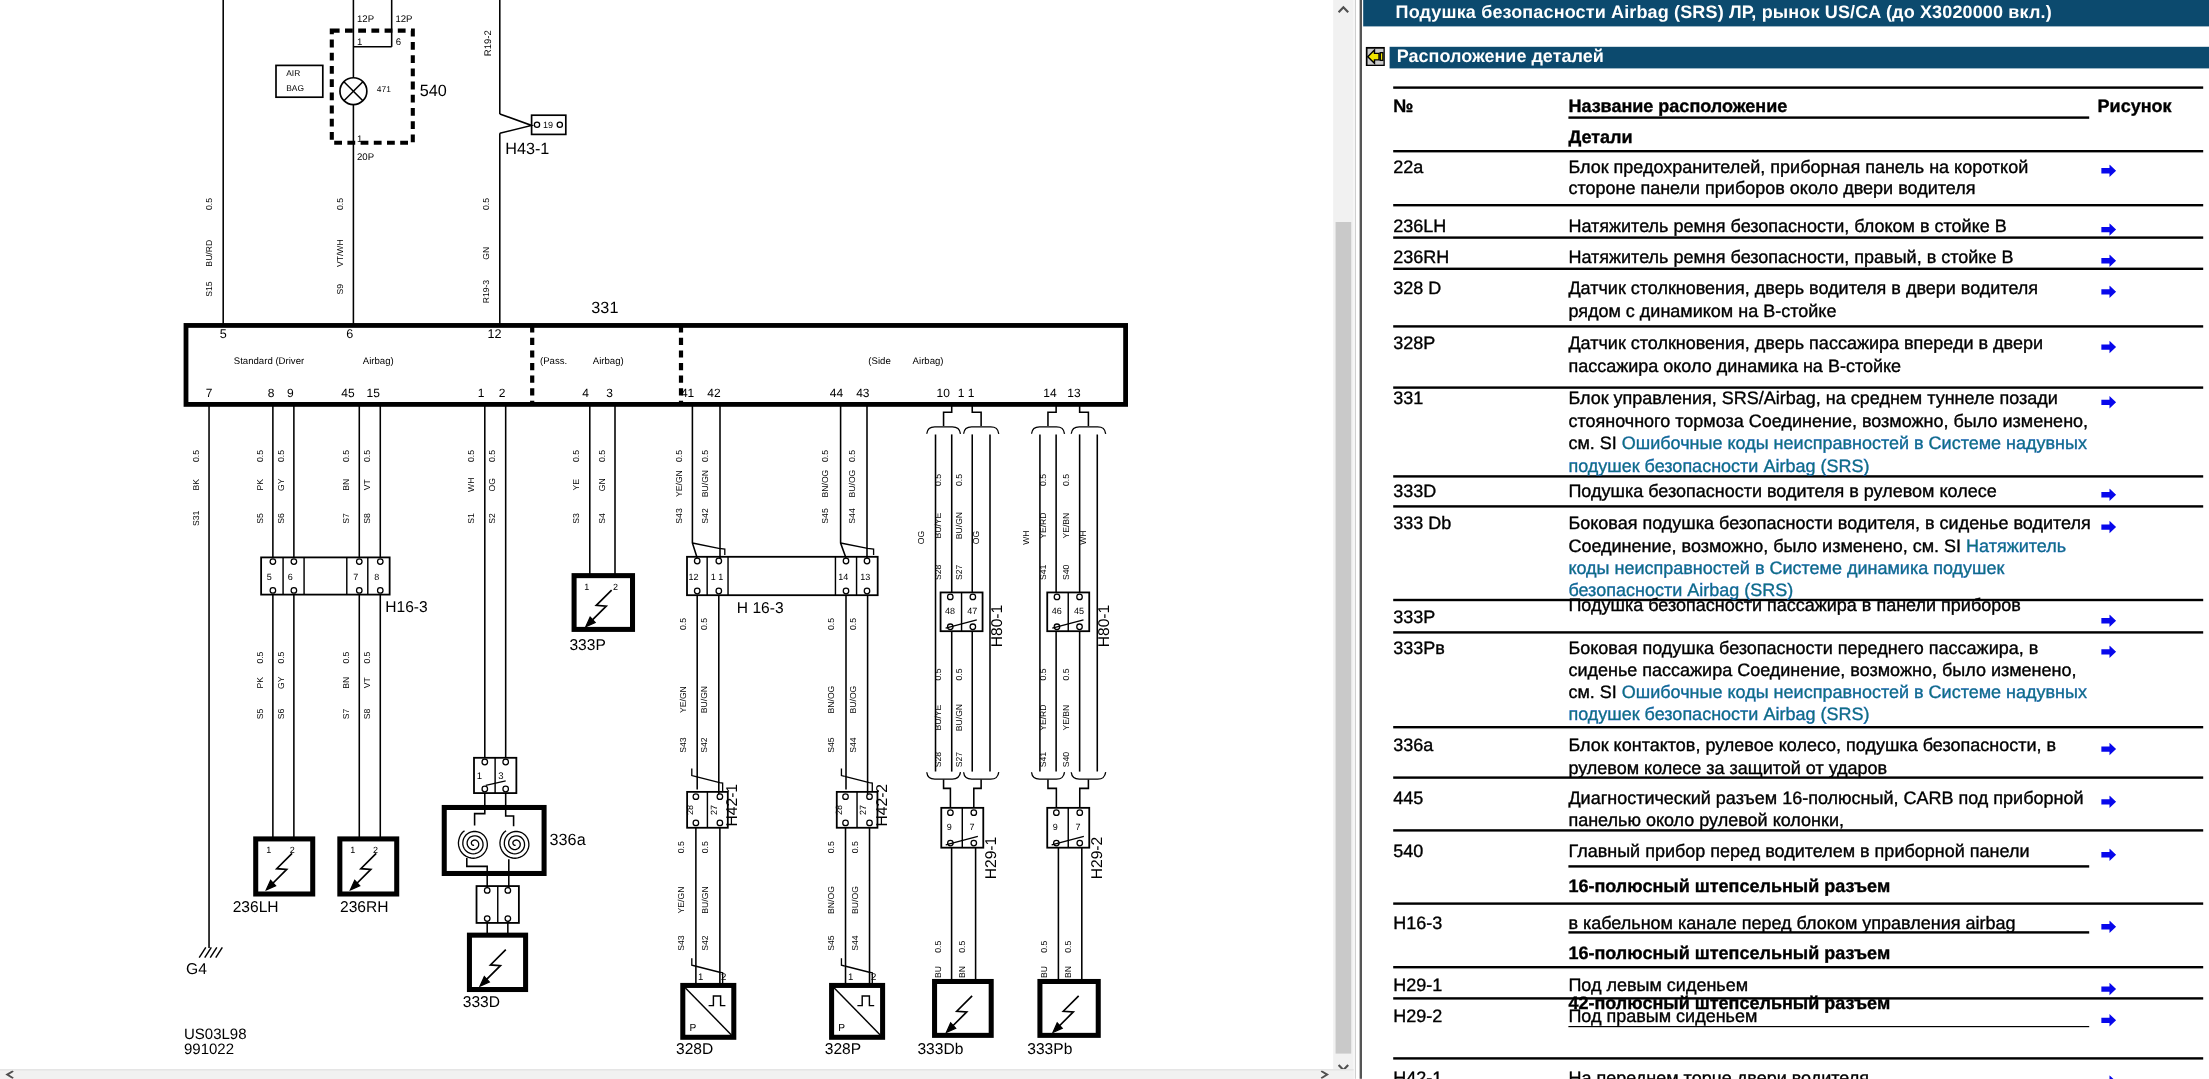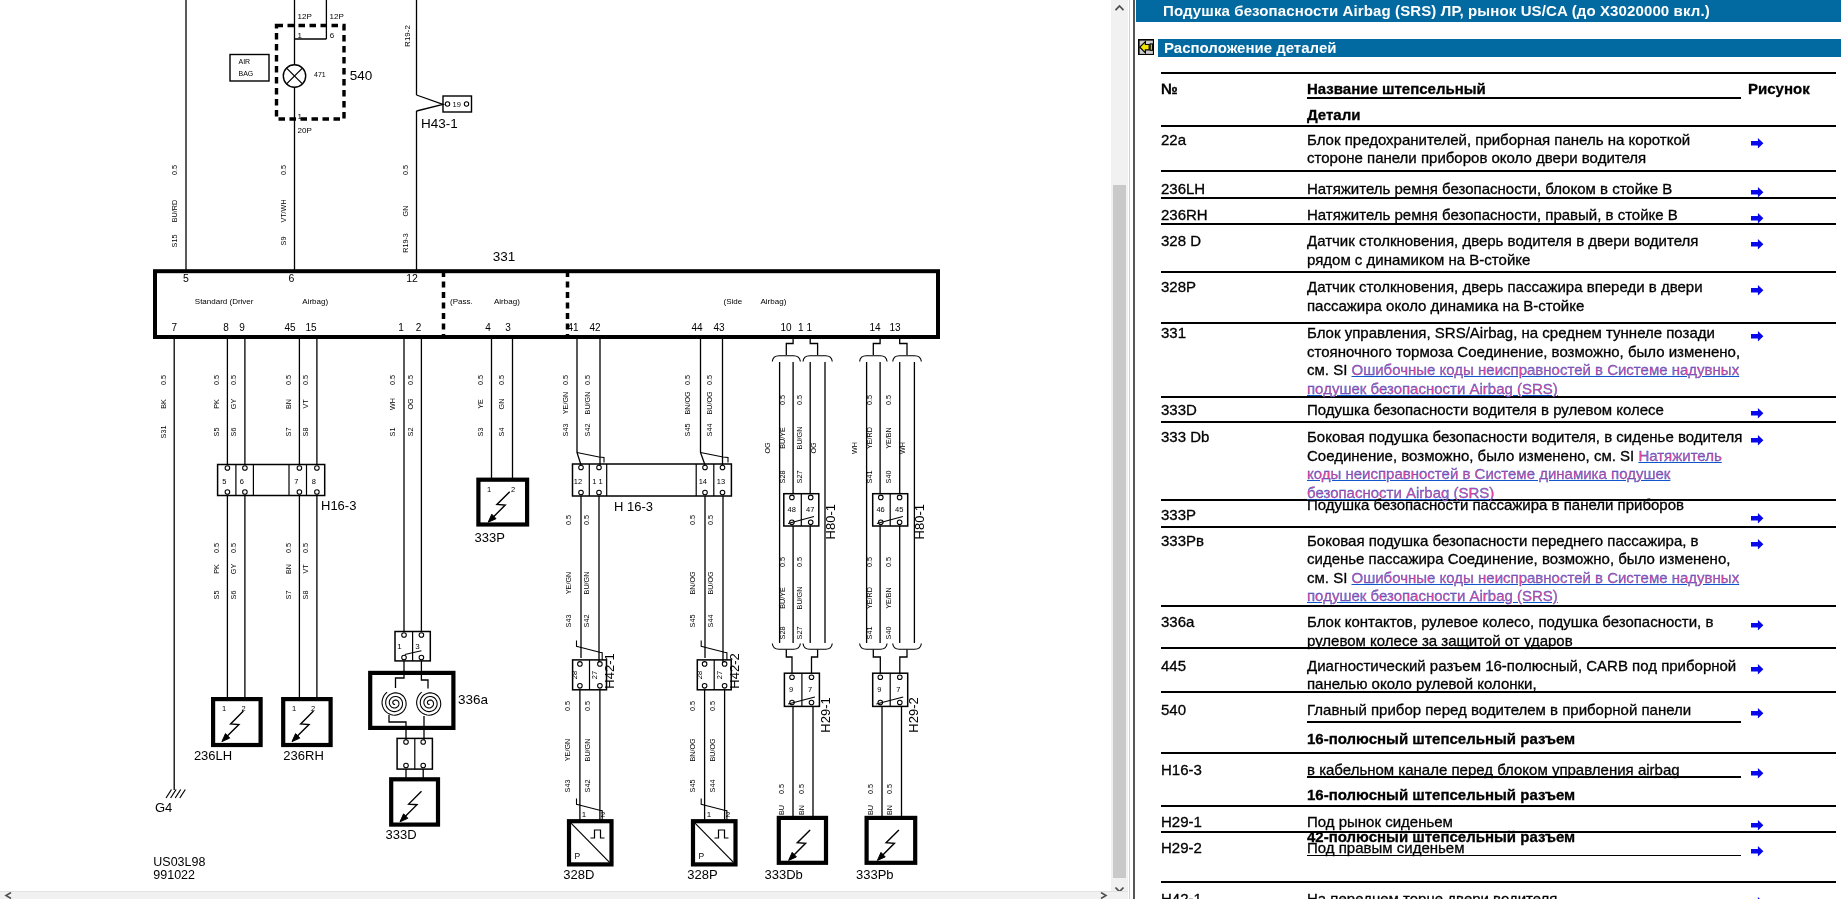--- a/index.html
+++ b/index.html
@@ -1,22 +1,22 @@
 <!DOCTYPE html>
 <html><head><meta charset="utf-8"><style>
 html,body{margin:0;padding:0;width:1841px;height:899px;overflow:hidden;background:#fff;
 font-family:"Liberation Sans",sans-serif;}
 .abs{position:absolute;}
 #rp{position:absolute;left:1135.5px;top:0;width:705.5px;height:899px;background:#fff;}
-.bar{position:absolute;background:#0369a1;color:#fff;font-weight:bold;font-size:15px;}
+.bar{position:absolute;background:#0c4a6e;color:#fff;font-weight:bold;font-size:15px;}
 .fl{position:absolute;left:1161px;width:675px;height:2px;background:#000;}
 .cl{position:absolute;left:1307px;width:434px;height:1.6px;background:#000;}
 .c1{position:absolute;left:1161px;font-size:15px;color:#000;white-space:nowrap;-webkit-text-stroke:0.3px #000;}
 .c2{position:absolute;left:1307px;font-size:15px;line-height:18.6px;color:#000;white-space:nowrap;-webkit-text-stroke:0.3px #000;}
-.c2 a{color:#ec4899;text-decoration:underline;-webkit-text-stroke:0.3px #1155cc;}
+.c2 a{color:#0f766e;-webkit-text-stroke:0.3px #1155cc;}
 .hdr{font-weight:bold;}
 .arr{position:absolute;left:1750.5px;}
 
 </style></head><body>
 <svg width="1111" height="899" viewBox="0 0 1111 899" font-family="Liberation Sans, sans-serif" style="position:absolute;left:0;top:0">
     <defs>
       <g id="squib">
 <path d="M30.3,12 L17.5,24.8 L25.8,25.4 L12.2,39" fill="none" stroke="#000" stroke-width="1.4"></path>
 <polygon points="8.8,42.5 16.6,39.0 12.4,34.5" fill="#000" stroke="#000"></polygon>
 </g>
@@ -451,21 +451,21 @@
   </svg>
 <div id="rp"></div>
 <div class="bar" style="left:1135.5px;top:0;width:705.5px;height:21.5px;line-height:21.5px;"><span style="margin-left:27.5px;letter-spacing:0.12px">Подушка безопасности Airbag (SRS) ЛР, рынок US/CA (до X3020000 вкл.)</span></div>
 <div class="bar" style="left:1158px;top:38.5px;width:683px;height:18.5px;line-height:18.5px;"><span style="margin-left:6px">Расположение деталей</span></div>
 <svg class="abs" style="left:1137.5px;top:38.5px" width="16.5" height="16.5">
 <rect x="0.8" y="0.8" width="14.9" height="14.9" fill="#cccccc" stroke="#000" stroke-width="1.6"></rect>
 <polygon points="1.8,8.2 7.4,2.6 7.4,5.5 11.2,5.5 11.2,10.9 7.4,10.9 7.4,13.8" fill="#f0e500" stroke="#000" stroke-width="1.2"></polygon>
     <rect x="12.2" y="4.9" width="2.2" height="6.4" fill="#f0e500" stroke="#000" stroke-width="1.1"></rect>
 </svg>
 <div class="c1 hdr" style="top:80px">№</div>
-<div class="c2 hdr" style="top:80px">Название штепсельный</div>
+<div class="c2 hdr" style="top:80px">Название расположение</div>
 <div class="c2 hdr" style="left:1748px;top:80px">Рисунок</div>
 <div class="c2 hdr" style="top:105.5px">Детали</div>
 <div class="fl" style="top:71.6px"></div>
 <div class="fl" style="top:124.8px"></div>
 <div class="fl" style="top:170px"></div>
 <div class="fl" style="top:197px"></div>
 <div class="fl" style="top:223.4px"></div>
 <div class="fl" style="top:270.5px"></div>
 <div class="fl" style="top:321.5px"></div>
 <div class="fl" style="top:395.7px"></div>
@@ -549,21 +549,21 @@
       <polygon points="0,3.1 6.9,3.1 6.9,0 12.4,5.2 6.9,10.4 6.9,7.5 0,7.5" fill="#0808ec"></polygon>
     </svg></div>
 <div class="c2" style="top:729.5px"><b>16-полюсный штепсельный разъем</b></div>
 <div class="c1" style="top:760.5px">H16-3</div>
 <div class="c2" style="top:760.5px">в кабельном канале перед блоком управления airbag</div>
 <div class="arr" style="top:764.5px"><svg width="13" height="11" viewBox="0 0 13 11">
       <polygon points="0,3.1 6.9,3.1 6.9,0 12.4,5.2 6.9,10.4 6.9,7.5 0,7.5" fill="#0808ec"></polygon>
     </svg></div>
 <div class="c2" style="top:786px"><b>16-полюсный штепсельный разъем</b></div>
 <div class="c1" style="top:813px">H29-1</div>
-<div class="c2" style="top:813px">Под рынок сиденьем</div>
+<div class="c2" style="top:813px">Под левым сиденьем</div>
 <div class="arr" style="top:817px"><svg width="13" height="11" viewBox="0 0 13 11">
       <polygon points="0,3.1 6.9,3.1 6.9,0 12.4,5.2 6.9,10.4 6.9,7.5 0,7.5" fill="#0808ec"></polygon>
     </svg></div>
 <div class="c1" style="top:838.5px">H29-2</div>
 <div class="c2" style="top:838.5px">Под правым сиденьем</div>
 <div class="arr" style="top:842.5px"><svg width="13" height="11" viewBox="0 0 13 11">
       <polygon points="0,3.1 6.9,3.1 6.9,0 12.4,5.2 6.9,10.4 6.9,7.5 0,7.5" fill="#0808ec"></polygon>
     </svg></div>
 <div class="c2" style="top:828px"><b>42-полюсный штепсельный разъем</b></div>
 <div class="c1" style="top:890px">H42-1</div>

